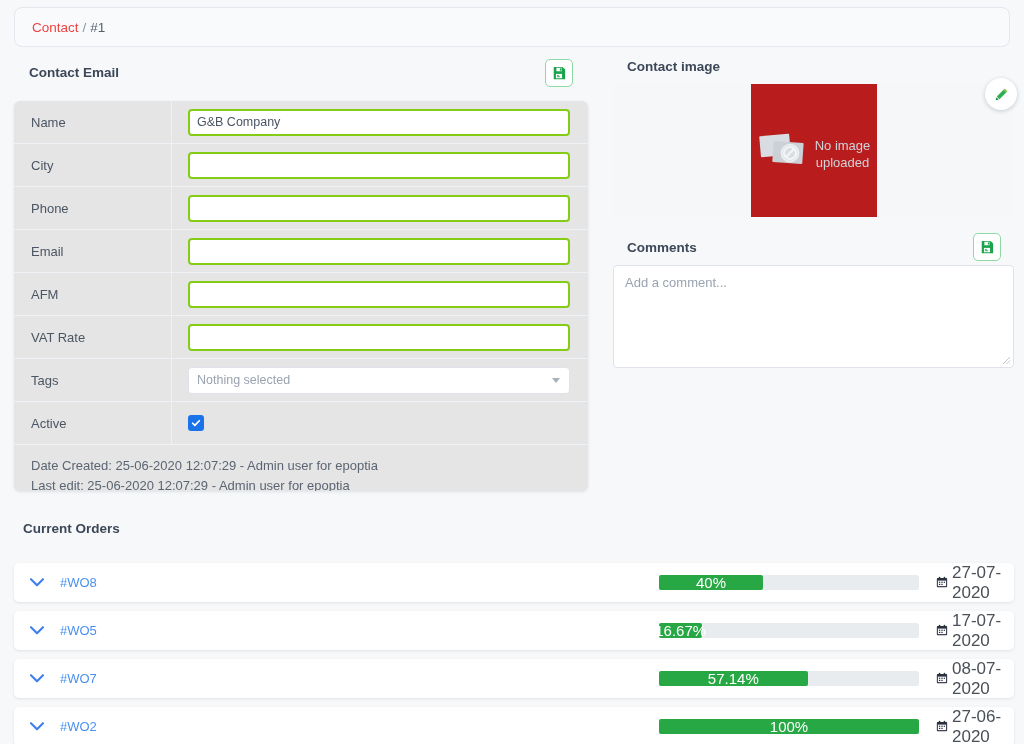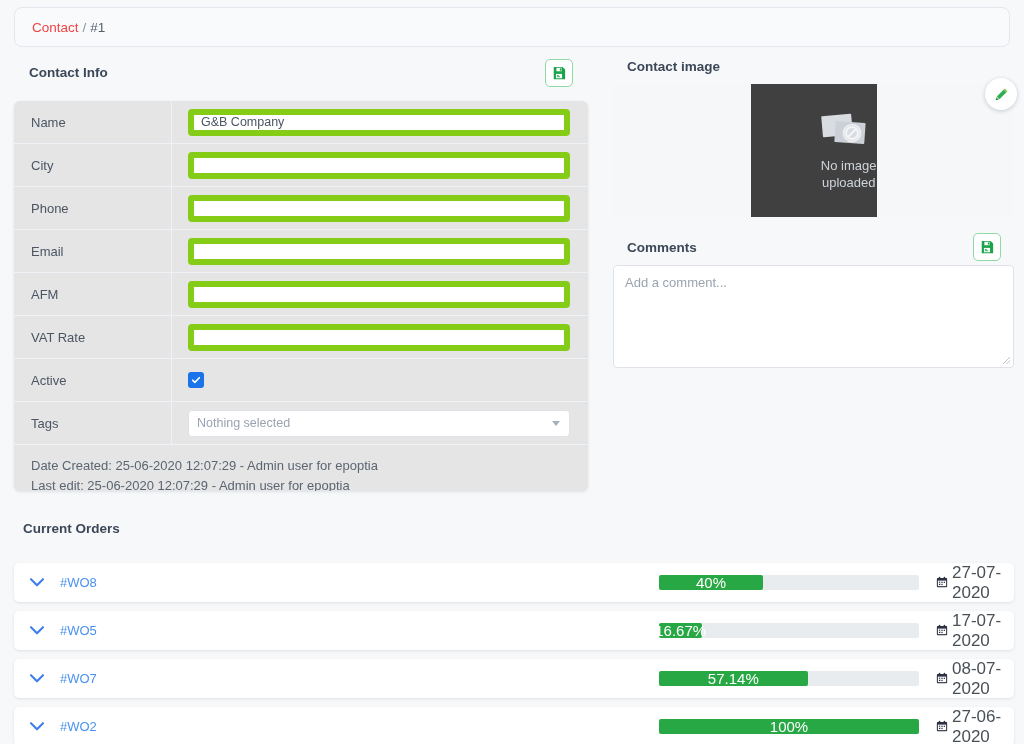--- a/index.html
+++ b/index.html
@@ -71,21 +71,21 @@
     height: 100%;
     display: flex; align-items: center;
   }
   .form-row .fld {
     flex: 1;
     padding: 0 18px 0 16px;
     display: flex; align-items: center;
   }
   .txt-input {
     width: 100%; height: 27px;
-    border: 6px solid #84cc16;
+    border: 2px solid #84cc16;
     border-radius: 4px;
     background: #fff;
     font-family: "Liberation Sans", sans-serif;
     font-size: 12.5px;
     color: #4b5563;
     padding: 0 7px;
     outline: none;
   }
   .txt-input::placeholder { color: #9aa3b0; }
   .select-box {
@@ -127,23 +127,23 @@
   .cimg-head { position: absolute; left: 627px; top: 59px; }
   .cimg-card {
     position: absolute; left: 613px; top: 84px;
     width: 401px; height: 133px;
     background: #f5f7f9;
     border-radius: 4px;
     display: flex; align-items: center; justify-content: center;
   }
   .cimg-inner {
     width: 126px; height: 133px;
-    background: #404040;
-    display: flex; flex-direction: column;
-    align-items: flex-end; justify-content: center;
+    background: #b91c1c;
+    display: flex; flex-direction: row;
+    align-items: center; justify-content: center;
   }
   .noimg-text {
     font-size: 13px; color: #cfd4da;
     line-height: 17px; text-align: center;
     margin-top: 6px;
   }
   .fab {
     position: absolute; left: 985px; top: 78px;
     width: 32px; height: 32px;
     border-radius: 50%;
@@ -224,21 +224,21 @@
 <body>
 
 <div class="page">
 
   <div class="breadcrumb-card">
     <span class="crumb-link">Contact</span>
     <span class="crumb-sep">/</span>
     <span class="crumb-current">#1</span>
   </div>
 
-  <div class="section-title ci-head">Contact Info</div>
+  <div class="section-title ci-head">Contact Email</div>
   <div class="save-btn ci">
     <svg width="14" height="14" viewBox="0 0 16 16">
       <path fill="#1aa34a" d="M2 1h10l3 3v11H2V1z"></path>
       <rect x="5" y="2" width="6" height="4" fill="#ffffff"></rect>
       <rect x="9" y="2.7" width="1.6" height="2.6" fill="#1aa34a"></rect>
       <rect x="4.5" y="9" width="7" height="5" fill="#ffffff"></rect>
       <rect x="5.6" y="10.2" width="2.2" height="1" fill="#1aa34a"></rect>
       <rect x="5.6" y="11.8" width="3.6" height="1" fill="#1aa34a"></rect>
     </svg>
   </div>
@@ -275,35 +275,35 @@
             <input type="text" class="txt-input" style="">
           </div>
         </div>
         <div class="form-row">
           <div class="lbl">VAT Rate</div>
           <div class="fld">
             <input type="text" class="txt-input" style="">
           </div>
         </div>
         <div class="form-row">
+          <div class="lbl">Tags</div>
+          <div class="fld">
+            <div class="select-box">
+              <span>Nothing selected</span>
+              <span class="caret"></span>
+            </div>
+          </div>
+        </div>
+        <div class="form-row">
           <div class="lbl">Active</div>
           <div class="fld">
             <div class="chk">
               <svg width="10" height="10" viewBox="0 0 12 12">
                 <path d="M2 6.3l2.6 2.6L10 3.3" stroke="#ffffff" stroke-width="2" fill="none" stroke-linecap="round" stroke-linejoin="round"></path>
               </svg>
-            </div>
-          </div>
-        </div>
-        <div class="form-row">
-          <div class="lbl">Tags</div>
-          <div class="fld">
-            <div class="select-box">
-              <span>Nothing selected</span>
-              <span class="caret"></span>
             </div>
           </div>
         </div>
       </div>
     <div class="meta">
       <div>Date Created: 25-06-2020 12:07:29 - Admin user for epoptia</div>
       <div>Last edit: 25-06-2020 12:07:29 - Admin user for epoptia</div>
     </div>
   </div>
 

